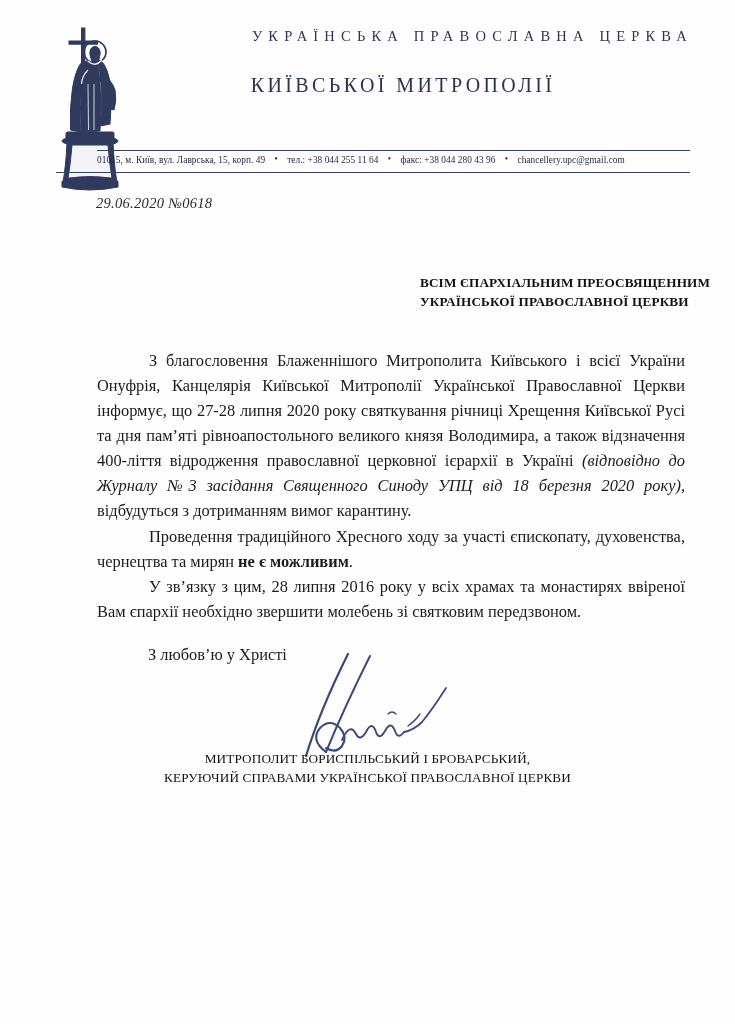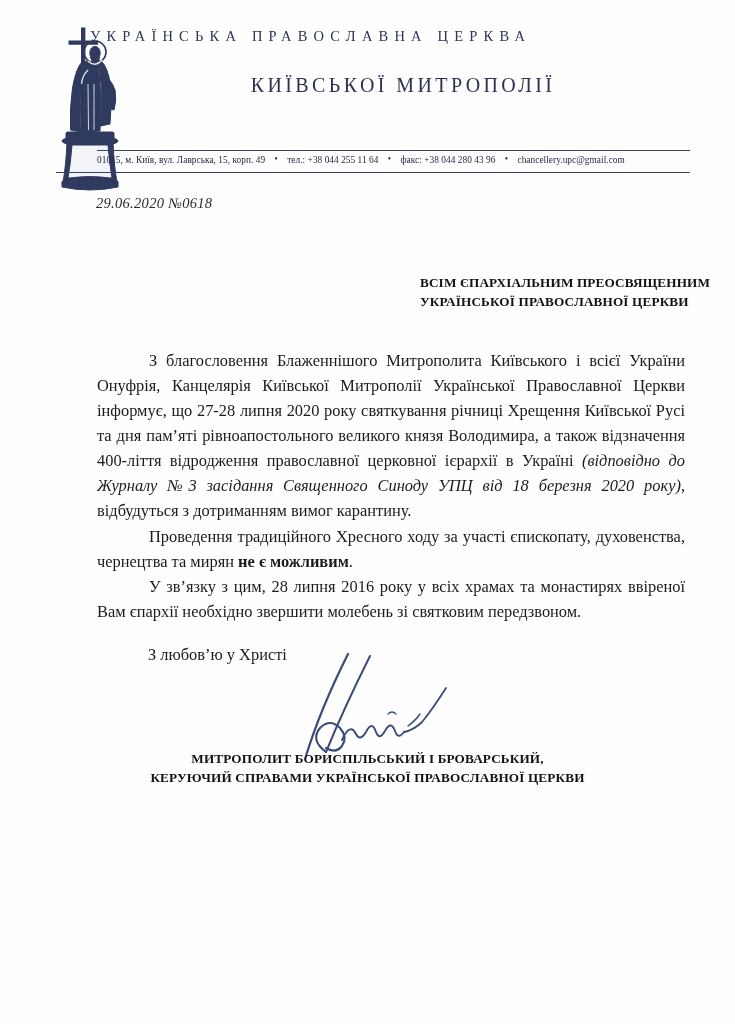--- a/index.html
+++ b/index.html
@@ -34,24 +34,24 @@
   .emblem {
     position: absolute;
     left: 36px;
     top: 14px;
     width: 100px;
     height: 178px;
   }
 
   .org-name {
     position: absolute;
-    left: 90px;
+    left: 105px;
     top: 28px;
     width: 588px;
-    text-align: left;
+    text-align: right;
     font-size: 14.5px;
     letter-spacing: 6.2px;
     color: #2c3552;
     white-space: nowrap;
     font-family: "Liberation Serif", "DejaVu Serif", serif;
   }
 
   .title-block {
     position: absolute;
     left: 118px;
@@ -170,21 +170,21 @@
   }
 
   
   .signatory {
     position: absolute;
     left: 0;
     right: 0;
     top: 750px;
     text-align: center;
     font-size: 13.2px;
-    font-weight: bold;
+    font-weight: normal;
     line-height: 1.42;
     color: #121212;
     letter-spacing: 0.15px;
   }
 </style>
 </head>
 <body>
 
 <div class="page">
 

